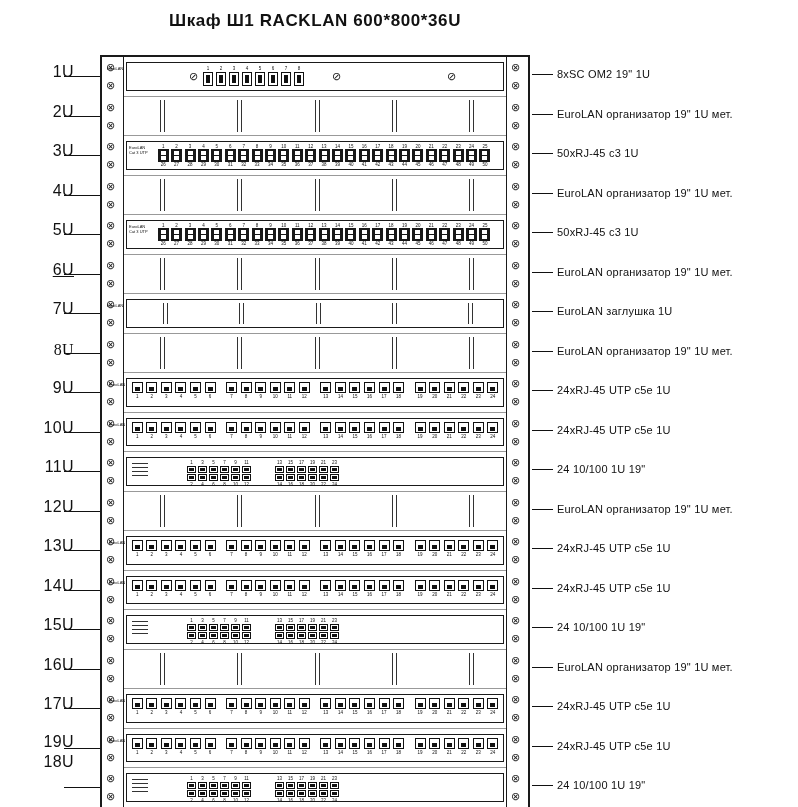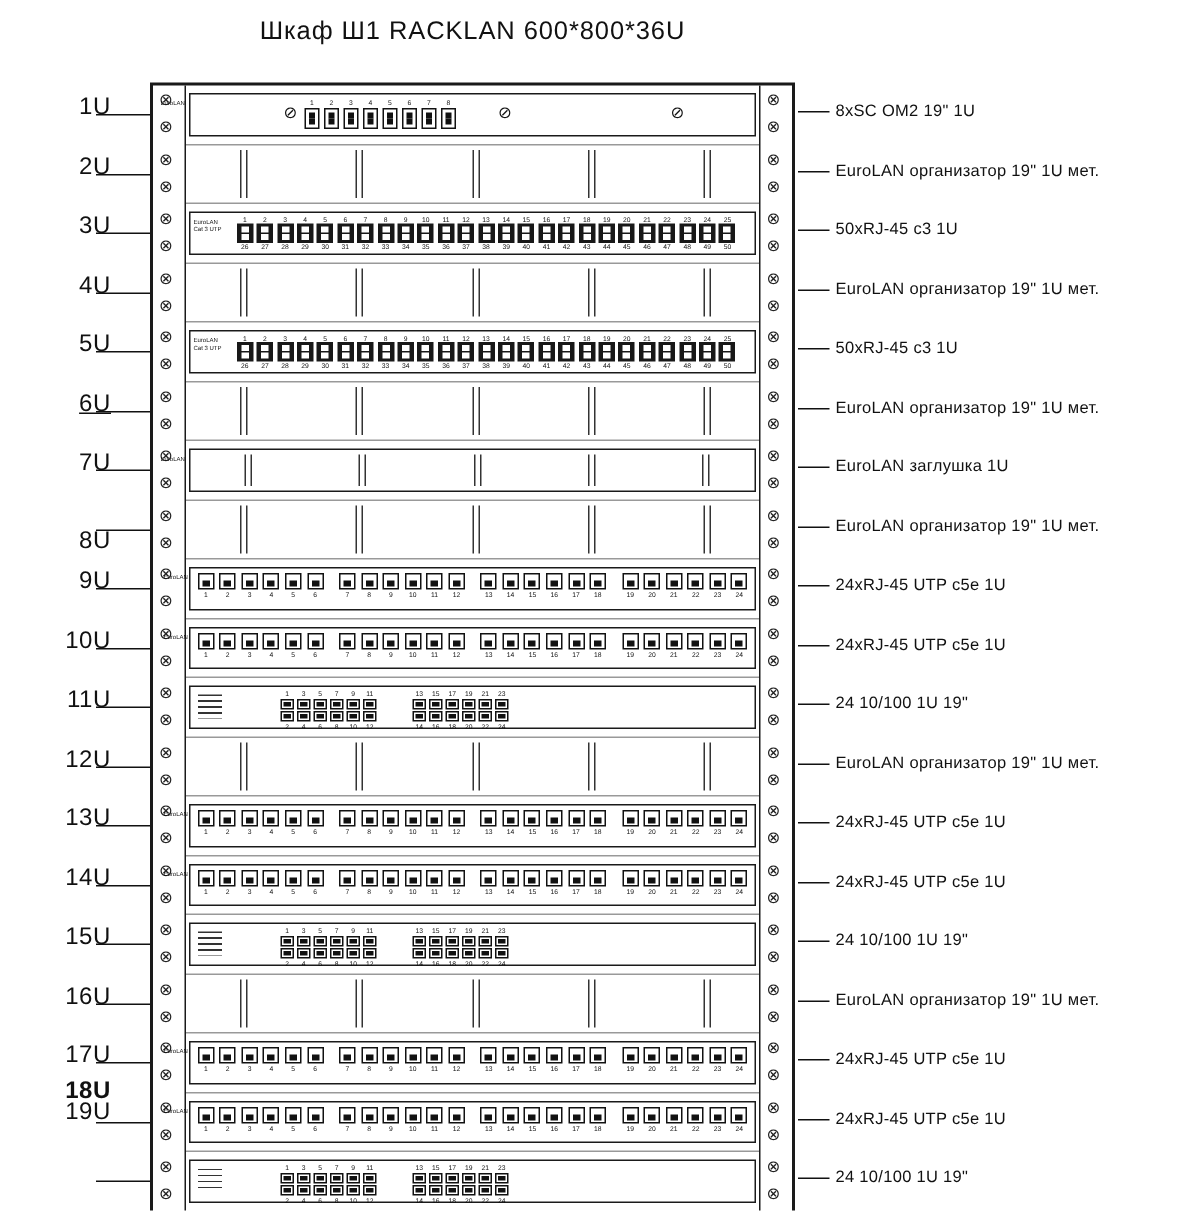--- a/index.html
+++ b/index.html
@@ -1,21 +1,21 @@
 <!DOCTYPE html>
 <html><head>
 <meta charset="utf-8">
 <style>
   * { margin:0; padding:0; box-sizing:border-box; }
   html,body { width:798px; height:807px; background:#ffffff; overflow:hidden; }
   body { font-family:"Liberation Sans", sans-serif; color:#111; position:relative; }
   #canvas { position:absolute; left:0; top:0; width:798px; height:807px; overflow:hidden; }
 
   .title { position:absolute; left:95px; top:11px; width:440px; text-align:center;
-           font-size:17px; font-weight:normal; letter-spacing:.6px; }
+           font-size:17px; font-weight:bold; letter-spacing:.6px; }
 
   .rack { position:absolute; left:100px; top:55px; width:430px; height:760px;
           border:2px solid #1a1a1a; background:#fff; }
   .rail { position:absolute; top:0; bottom:0; width:22px; }
   .rail.left  { left:0;  border-right:1px solid #1a1a1a; }
   .rail.right { right:0; border-left:1px solid #1a1a1a; }
   .screw { position:absolute; left:4px; font-size:11px; line-height:11px; color:#222; }
 
   .rows { position:absolute; left:22px; right:22px; top:0; bottom:0; }
   .row  { position:relative; height:39.5px; border-bottom:1px solid #999; }
@@ -1402,41 +1402,41 @@
       <div class="ulabel" style="top: 87px;">3U</div>
       <div class="lline" style="top: 100px;"></div>
       <div class="ulabel" style="top: 126.5px;">4U</div>
       <div class="lline" style="top: 139.5px;"></div>
       <div class="ulabel" style="top: 166px;">5U</div>
       <div class="lline" style="top: 179px;"></div>
       <div class="ulabel" style="top: 205.5px; text-decoration: underline;">6U</div>
       <div class="lline" style="top: 218.5px;"></div>
       <div class="ulabel" style="top: 245px;">7U</div>
       <div class="lline" style="top: 258px;"></div>
-      <div class="ulabel" style="top: 297px;">8U</div>
+      <div class="ulabel" style="top: 286px; font-family: Liberation Serif, serif;">8U</div>
       <div class="lline" style="top: 297.5px;"></div>
       <div class="ulabel" style="top: 324px;">9U</div>
       <div class="lline" style="top: 337px;"></div>
       <div class="ulabel" style="top: 363.5px;">10U</div>
       <div class="lline" style="top: 376.5px;"></div>
       <div class="ulabel" style="top: 403px;">11U</div>
       <div class="lline" style="top: 416px;"></div>
       <div class="ulabel" style="top: 442.5px;">12U</div>
       <div class="lline" style="top: 455.5px;"></div>
       <div class="ulabel" style="top: 482px;">13U</div>
       <div class="lline" style="top: 495px;"></div>
       <div class="ulabel" style="top: 521.5px;">14U</div>
       <div class="lline" style="top: 534.5px;"></div>
       <div class="ulabel" style="top: 561px;">15U</div>
       <div class="lline" style="top: 574px;"></div>
       <div class="ulabel" style="top: 600.5px;">16U</div>
       <div class="lline" style="top: 613.5px;"></div>
       <div class="ulabel" style="top: 640px;">17U</div>
       <div class="lline" style="top: 653px;"></div>
-      <div class="ulabel" style="top: 664px; font-weight: bold;">18U</div>
+      <div class="ulabel" style="top: 698px;">18U</div>
       <div class="lline" style="top: 692.5px;"></div>
       <div class="ulabel" style="top: 678px; margin-left: 32px;">19U</div>
       <div class="lline" style="top: 732px;"></div>
     </div>
   <div class="rightcol" id="rightcol">
       <div class="rline" style="top: 19px;"></div>
       <div class="rlabel" style="top: 13px;">8xSC OM2 19" 1U</div>
       <div class="rline" style="top: 58.5px;"></div>
       <div class="rlabel" style="top: 52.5px;">EuroLAN организатор 19" 1U мет.</div>
       <div class="rline" style="top: 98px;"></div>

